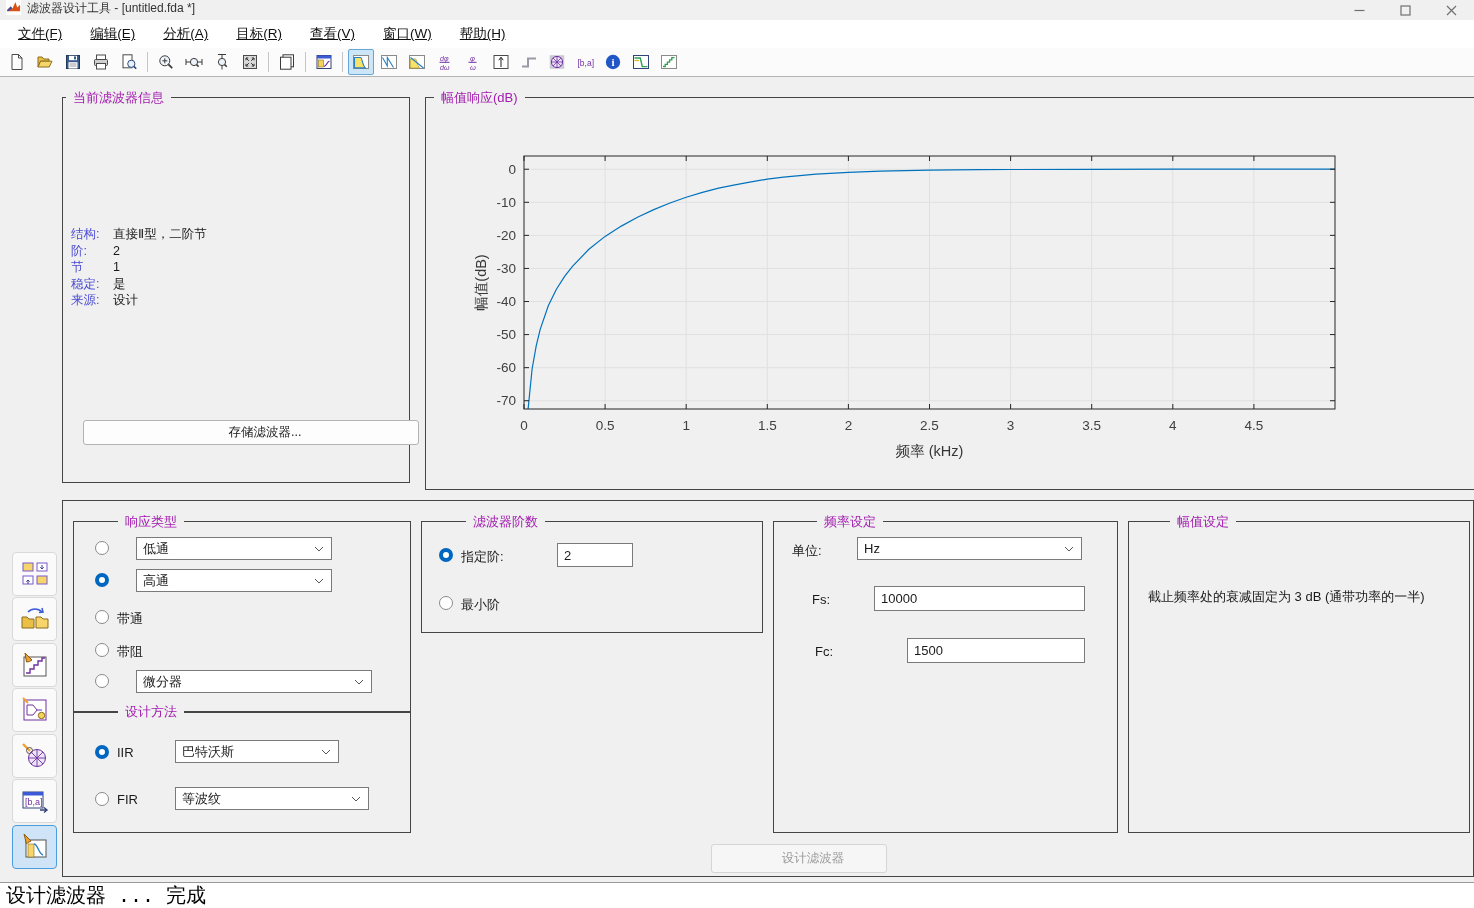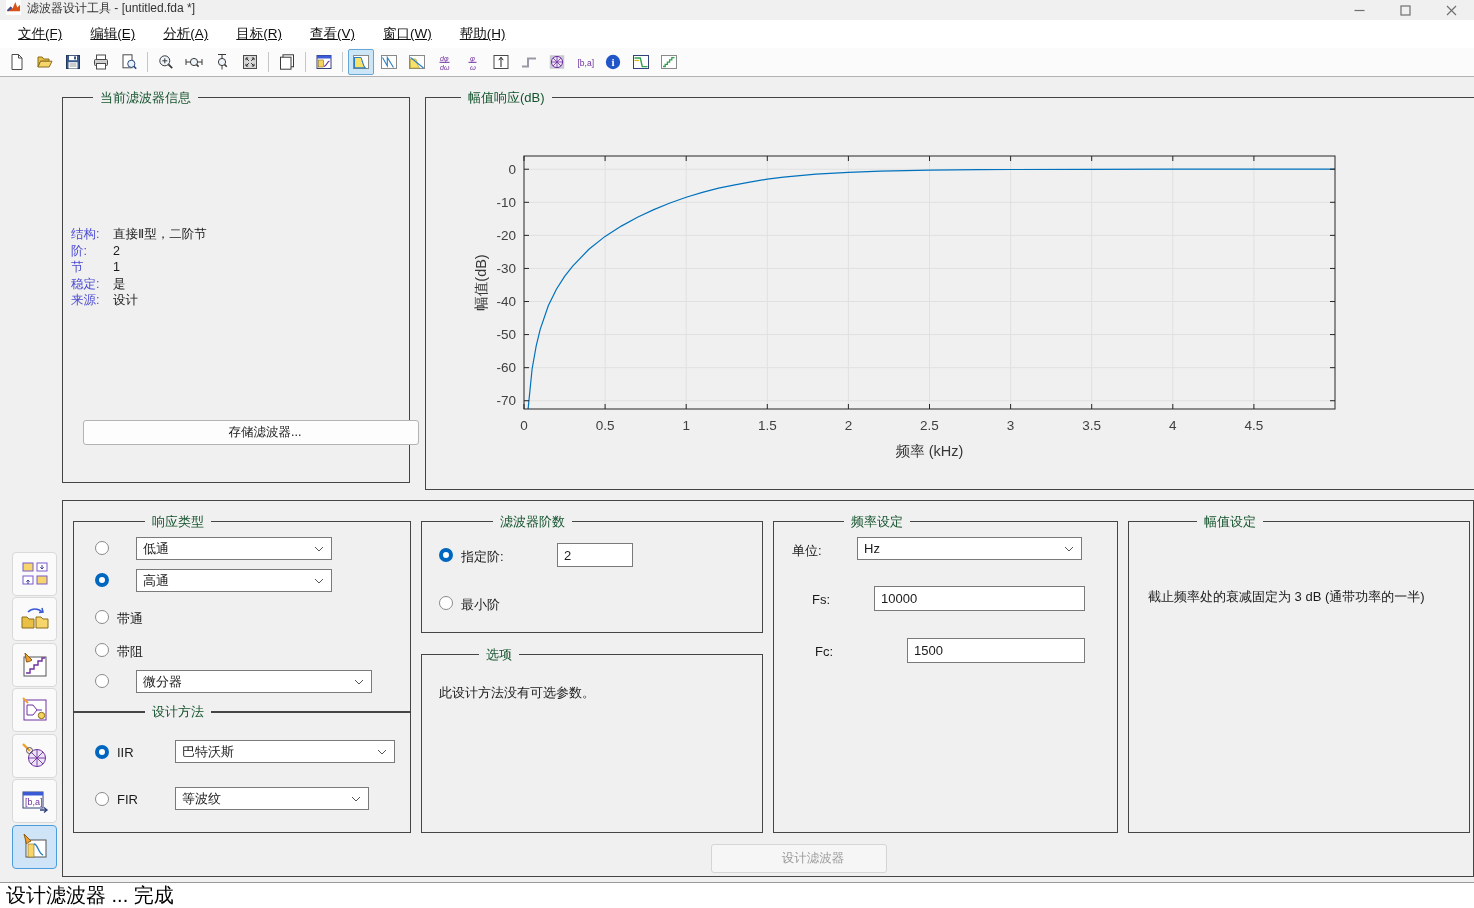--- a/index.html
+++ b/index.html
@@ -15,21 +15,21 @@
   .menubar{position:absolute;top:20px;left:0;right:0;height:28px;background:#ffffff;display:flex;align-items:center;padding-left:4px;}
   .menu-item{font-size:13.5px;padding:0 14px;height:100%;display:flex;align-items:center;color:#111;text-decoration:underline;}
   
   .toolbar{position:absolute;top:48px;left:0;right:0;height:28px;background:#fbfbfb;border-bottom:1px solid #b3b3b3;display:flex;align-items:center;padding-left:3px;}
   .tbtn{width:24px;height:24px;display:flex;align-items:center;justify-content:center;border:1px solid transparent;border-radius:2px;margin:0 1px;}
   .tbtn.selected{background:#cde6f7;border-color:#66a7d8;}
   .tsep{width:1px;height:20px;background:#c6c6c6;margin:0 4px;}
   
   .main{position:absolute;top:77px;left:0;right:0;bottom:26px;background:#f0f0f0;}
   .groupbox{position:absolute;border:1px solid #454545;}
-  .gb-title{position:absolute;top:-9px;background:#f0f0f0;padding:0 7px;font-size:13px;color:#14532d;white-space:nowrap;margin-left:27px;}
+  .gb-title{position:absolute;top:-9px;background:#f0f0f0;padding:0 7px;font-size:13px;color:#a21caf;white-space:nowrap;}
   
   .info-rows{position:absolute;left:8px;top:128px;font-size:12.5px;line-height:16.5px;}
   .info-row{display:flex;}
   .info-label{color:#4a4ad2;width:36px;}
   .info-value{color:#1a1a1a;margin-left:6px;white-space:nowrap;}
   .btn{position:absolute;background:#fdfdfd;border:1px solid #b3b3b3;border-radius:3px;font-size:12.5px;
        display:flex;align-items:center;justify-content:center;color:#1a1a1a;padding-left:28px;}
   .btn.disabled{color:#9a9a9a;background:#f6f6f6;border-color:#d5d5d5;}
   
   .tick{font-size:13.5px;fill:#404040;font-family:"Liberation Sans","DejaVu Sans",sans-serif;}
@@ -41,21 +41,21 @@
   .dd{position:absolute;height:23px;background:#fff;border:1px solid #7a7a7a;box-sizing:border-box;display:flex;align-items:center;}
   .dd-t{font-size:13px;padding-left:6px;flex:1;}
   .chev{margin-right:7px;}
   .textbox{position:absolute;background:#fff;border:1px solid #7a7a7a;box-sizing:border-box;font-size:13px;display:flex;align-items:center;padding-left:6px;}
   .note{position:absolute;font-size:13px;color:#1a1a1a;white-space:nowrap;}
   
   .sbtn{position:absolute;left:12px;width:43px;height:42px;background:#fafafa;border:1px solid #d9d9d9;border-radius:4px;display:flex;align-items:center;justify-content:center;}
   .sbtn.selected{background:#cfe5f7;border-color:#4a9ede;}
   
   .statusbar{position:absolute;left:0;right:0;bottom:0;height:26px;background:#ffffff;border-top:1px solid #9a9a9a;
-     font-family:Liberation Sans, sans-serif;font-size:20px;color:#000;display:flex;align-items:center;padding-left:6px;box-sizing:border-box;}
+     font-family:Liberation Mono, monospace;font-size:20px;color:#000;display:flex;align-items:center;padding-left:6px;box-sizing:border-box;}
 </style>
 </head>
 <body>
 
 <div class="window">
 
   <div class="titlebar">
     <svg class="app-icon" viewBox="0 0 16 16">
       <rect x="0" y="0" width="16" height="16" fill="#ffffff"></rect>
       <path d="M1 11 L5 7 L7 9 L10 2 L12 8 L15 5 L15 12 L1 12 Z" fill="#d95319"></path>
@@ -455,21 +455,21 @@
           <svg class="chev" width="10" height="6" viewBox="0 0 10 6">
               <path d="M1 1l4 4 4-4" fill="none" stroke="#555"></path>
             </svg>
         </div>
       </div>
 
       <div class="groupbox" style="left:10px;top:210px;width:336px;height:120px">
         <span class="gb-title" style="left:44px">设计方法</span>
         <span class="radio on" style="left:21px;top:33px"></span>
         <span class="lbl" style="left:43px;top:33px">IIR</span>
-        <div class="dd" style="left:101px;top:28px;width:220px">
+        <div class="dd" style="left:101px;top:28px;width:164px">
           <span class="dd-t">巴特沃斯</span>
           <svg class="chev" width="10" height="6" viewBox="0 0 10 6">
               <path d="M1 1l4 4 4-4" fill="none" stroke="#555"></path>
             </svg>
         </div>
         <span class="radio" style="left:21px;top:80px"></span>
         <span class="lbl" style="left:43px;top:80px">FIR</span>
         <div class="dd" style="left:101px;top:75px;width:194px">
           <span class="dd-t">等波纹</span>
           <svg class="chev" width="10" height="6" viewBox="0 0 10 6">
@@ -480,24 +480,20 @@
 
       <div class="groupbox" style="left:358px;top:20px;width:340px;height:110px">
         <span class="gb-title" style="left:44px">滤波器阶数</span>
         <span class="radio on" style="left:17px;top:26px"></span>
         <span class="lbl" style="left:39px;top:26px">指定阶:</span>
         <div class="textbox" style="left:135px;top:21px;width:76px;height:24px">2</div>
         <span class="radio" style="left:17px;top:74px"></span>
         <span class="lbl" style="left:39px;top:74px">最小阶</span>
       </div>
 
-      <div class="groupbox" style="left:358px;top:153px;width:340px;height:177px">
-        <span class="gb-title" style="left:30px">选项</span>
-        <span class="note" style="left:17px;top:29px">此设计方法没有可选参数。</span>
-      </div>
 
       <div class="groupbox" style="left:710px;top:20px;width:343px;height:310px">
         <span class="gb-title" style="left:43px">频率设定</span>
         <span class="lbl" style="left:18px;top:20px">单位:</span>
         <div class="dd" style="left:83px;top:15px;width:225px">
           <span class="dd-t">Hz</span>
           <svg class="chev" width="10" height="6" viewBox="0 0 10 6">
               <path d="M1 1l4 4 4-4" fill="none" stroke="#555"></path>
             </svg>
         </div>

